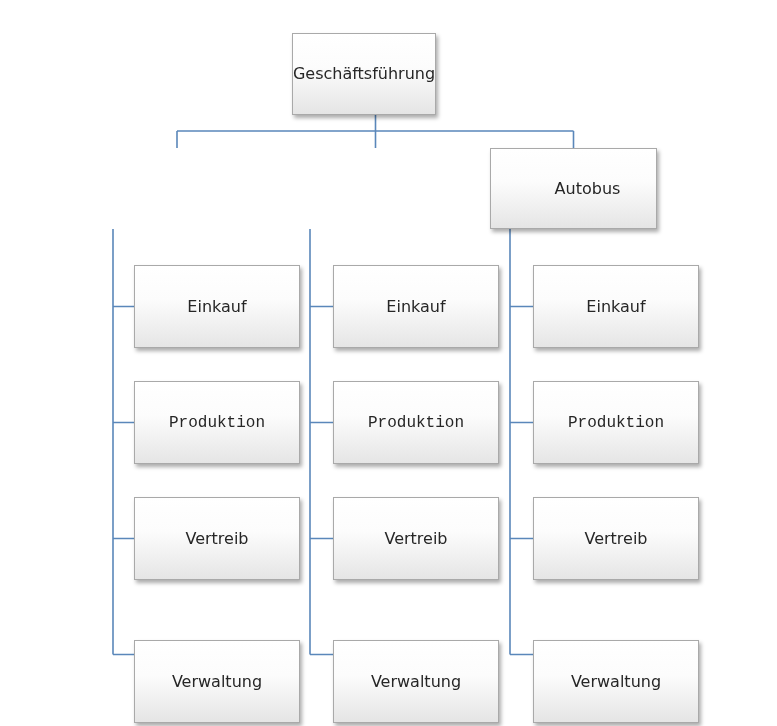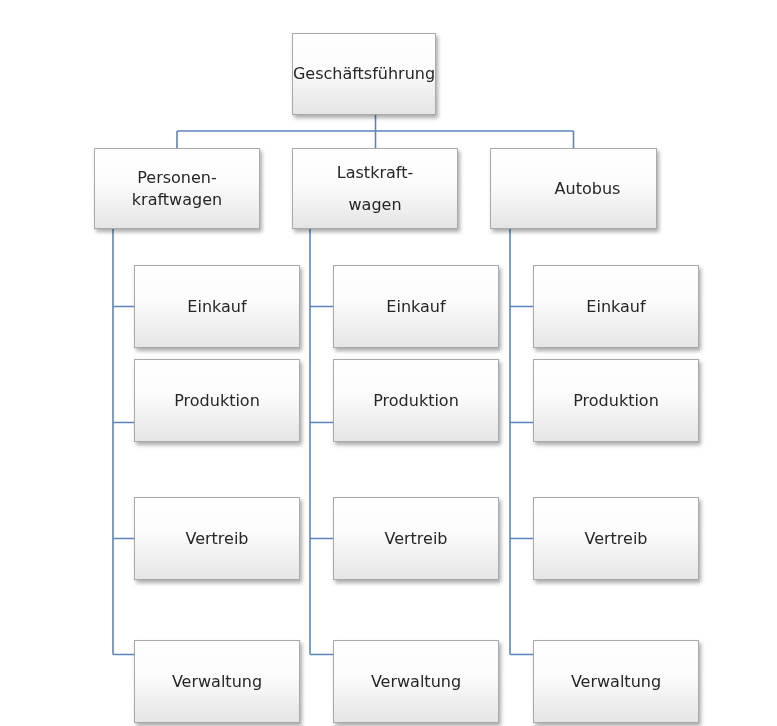--- a/index.html
+++ b/index.html
@@ -23,42 +23,38 @@
     font-size:16px;
     color:#262626;
     line-height:22px;
   }
   .n-root {left:292px;top:33px; width:144px;height:82px;}
   .n-b1   {left:94px; top:148px;width:166px;height:81px;}
   .n-b2   {left:292px;top:148px;width:166px;height:81px;line-height:32px;}
   .n-b3   {left:490px;top:148px;width:167px;height:81px;padding-left:28px;}
   .sub{width:166px;height:83px;}
   .c1{left:134px;} .c2{left:333px;} .c3{left:533px;}
-  .r1{top:265px;} .r2{top:359px;} .r3{top:497px;} .r4{top:640px;}
+  .r1{top:265px;} .r2{top:381px;font-family:Liberation Mono, monospace;} .r3{top:497px;} .r4{top:640px;}
 </style>
 </head>
 <body>
 
 <div class="canvas">
 
   <svg class="connectors" viewBox="0 0 777 726" xmlns="http://www.w3.org/2000/svg">
     <g stroke="#5a87ba" stroke-width="1.6" fill="none">
       <path d="M375.5,115 V131 M177,131 H573.5 M177,131 V148 M375.5,131 V148 M573.5,131 V148"></path>
       <path d="M113,229 V654.5 M113,306.5 H134 M113,422.5 H134 M113,538.5 H134 M113,654.5 H134"></path>
       <path d="M310,229 V654.5 M310,306.5 H333 M310,422.5 H333 M310,538.5 H333 M310,654.5 H333"></path>
       <path d="M510,229 V654.5 M510,306.5 H533 M510,422.5 H533 M510,538.5 H533 M510,654.5 H533"></path>
     </g>
   </svg>
 
   <div class="node n-root">Geschäftsführung</div>
 
-  <div class="node n-b1">Personen-
-kraftwagen</div>
-  <div class="node n-b2">Lastkraft-
-wagen</div>
   <div class="node n-b3">Autobus</div>
 
   <div class="node sub c1 r1">Einkauf</div>
   <div class="node sub c1 r2">Produktion</div>
   <div class="node sub c1 r3">Vertreib</div>
   <div class="node sub c1 r4">Verwaltung</div>
 
   <div class="node sub c2 r1">Einkauf</div>
   <div class="node sub c2 r2">Produktion</div>
   <div class="node sub c2 r3">Vertreib</div>

